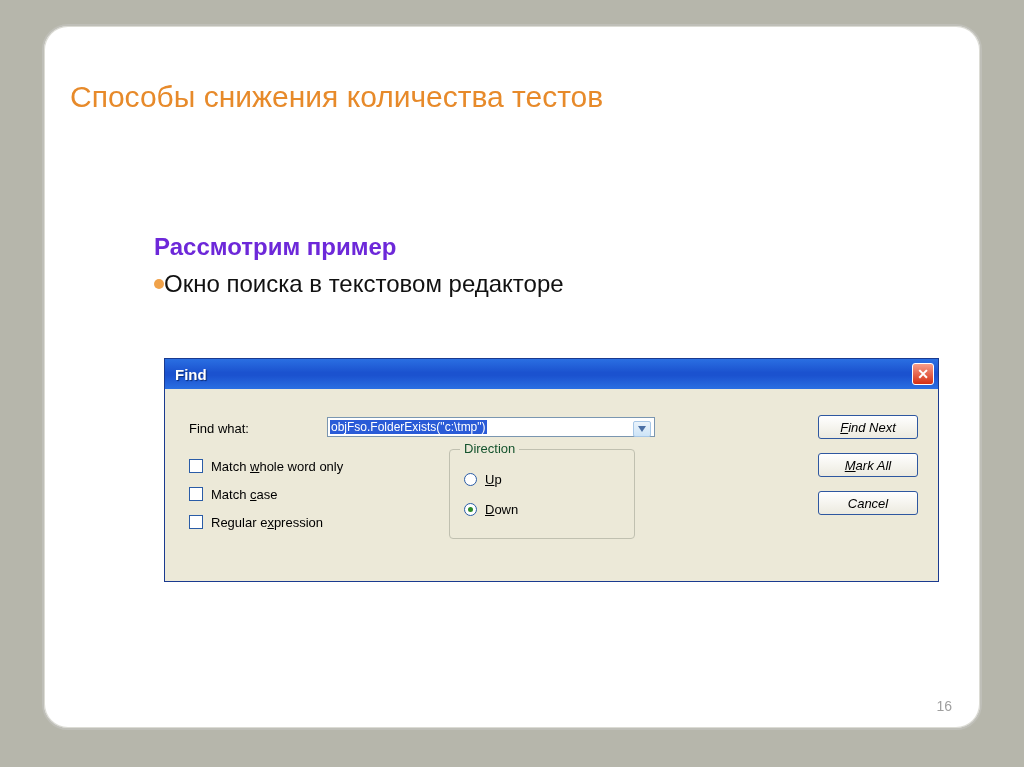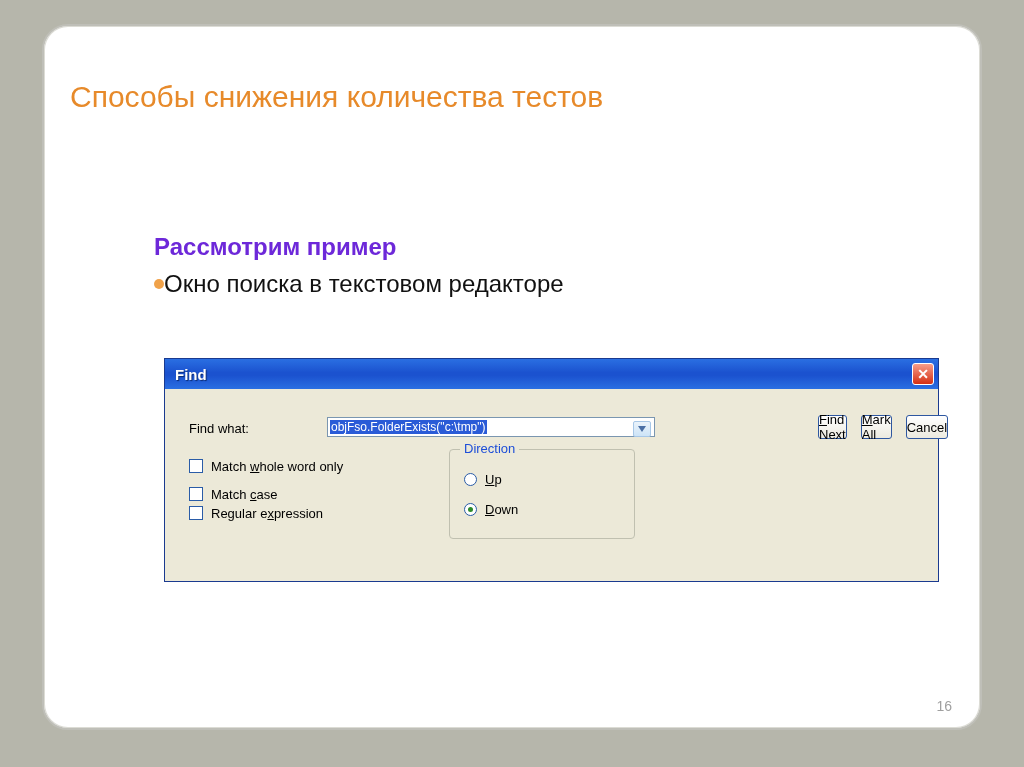--- a/index.html
+++ b/index.html
@@ -158,21 +158,21 @@
 
   .check-row {
     position: absolute;
     left: 24px;
     display: flex;
     align-items: flex-start;
     gap: 8px;
   }
   .check-row.r1 { top: 70px; }
   .check-row.r2 { top: 98px; }
-  .check-row.r3 { top: 117px; }
+  .check-row.r3 { top: 126px; }
   .cb {
     width: 14px;
     height: 14px;
     background: #fff;
     border: 1px solid #2a5ca7;
     box-sizing: border-box;
     flex: none;
   }
 
   .groupbox {
@@ -184,21 +184,21 @@
     border: 1px solid #c0c0b0;
     border-radius: 4px;
     box-sizing: border-box;
   }
   .group-legend {
     position: absolute;
     left: 10px;
     top: -9px;
     background: #ece9d8;
     padding: 0 4px;
-    color: #1d4ed8;
+    color: #14532d;
   }
   .radio-row {
     position: absolute;
     left: 14px;
     display: flex;
     align-items: center;
     gap: 8px;
   }
   .radio-row.rr1 { top: 22px; }
   .radio-row.rr2 { top: 52px; }
@@ -221,22 +221,23 @@
     border-radius: 50%;
     background: #2b8a2b;
   }
 
   .btn-col {
     position: absolute;
     right: 20px;
     top: 26px;
     width: 100px;
     display: flex;
-    flex-direction: row;
+    flex-direction: column;
     gap: 14px;
+    font-style: italic;
   }
   .xp-btn {
     height: 24px;
     background: linear-gradient(to bottom, #ffffff, #eceadf);
     border: 1px solid #2e57a0;
     border-radius: 3px;
     display: flex;
     align-items: center;
     justify-content: center;
     font-size: 13px;

